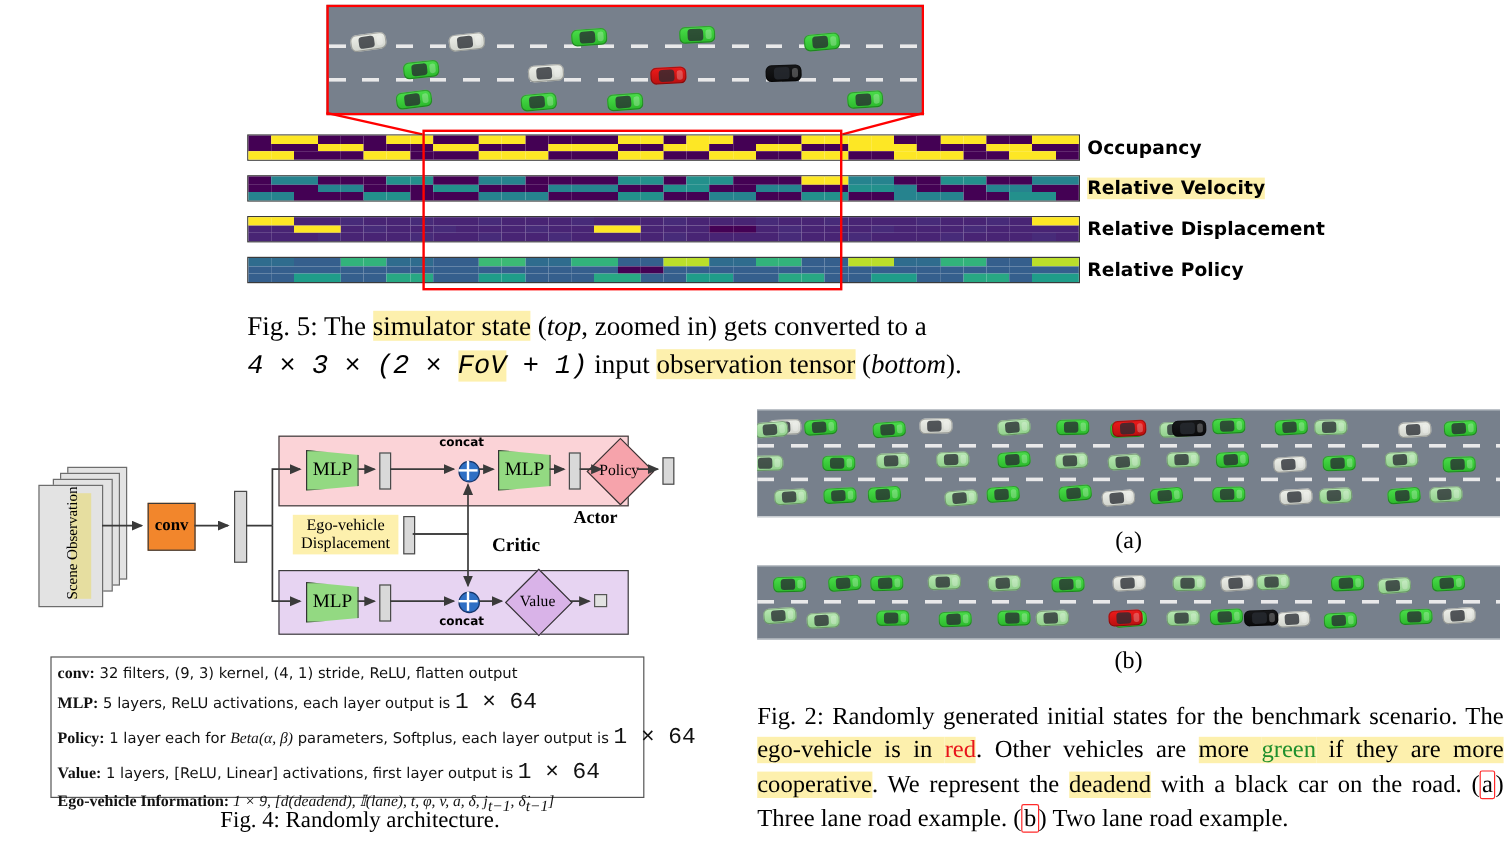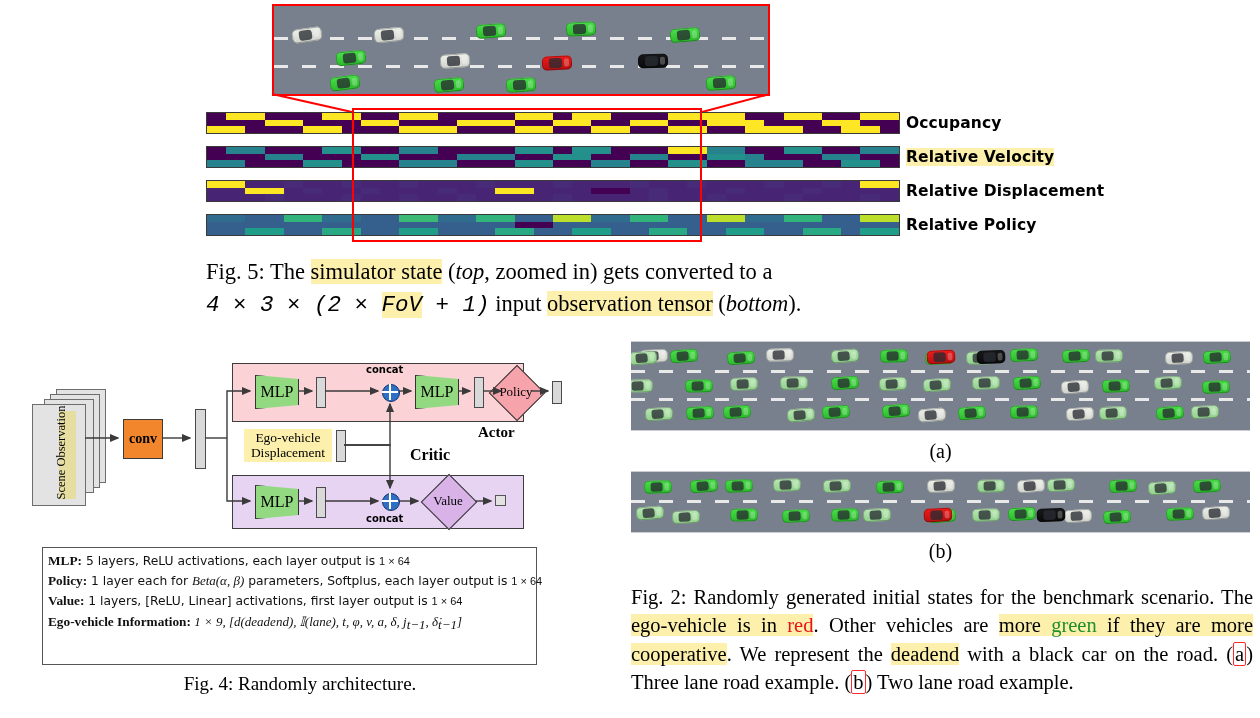--- a/index.html
+++ b/index.html
@@ -75,21 +75,21 @@
   .concat-lbl{position:absolute;font-family:"DejaVu Sans",sans-serif;font-weight:700;font-size:10px;}
 
   
   #spec-box{left:42px;top:547px;width:495px;height:118px;
         border:1.1px solid #555;box-sizing:border-box;background:#fff;
         padding:3px 5px 2px 5px;}
   .spec-line{font-family:"DejaVu Sans",sans-serif;font-size:12.3px;line-height:1.52;
         white-space:nowrap;color:#111;}
   .spec-line b{font-family:"Liberation Serif",serif;font-weight:700;font-size:13.3px;}
   .mth{font-family:"Liberation Serif",serif;font-style:italic;font-size:13px;}
-  .mthn{font-family:Liberation Sans, sans-serif;font-style:normal;font-size:11px;margin-top:24px;}
+  .mthn{font-family:Liberation Mono, monospace;font-style:normal;font-size:19px;margin-top:24px;}
   sub{font-size:.68em;}
   #fig4-caption{left:60px;top:672px;width:480px;text-align:center;font-size:19px;}
 
   
   #fig2a{left:631px;top:341px;width:619px;height:88px;background:#77808c;
         border-top:1px solid #c9cdd2;border-bottom:1px solid #c9cdd2;overflow:hidden;}
   #fig2b{left:631px;top:471px;width:619px;height:60px;background:#77808c;
         border-top:1px solid #c9cdd2;border-bottom:1px solid #c9cdd2;overflow:hidden;}
   .subcap{position:absolute;width:619px;left:631px;text-align:center;font-size:20px;
         font-family:"Liberation Serif",serif;}
@@ -947,20 +947,21 @@
       <line x1="307" y1="165" x2="360" y2="165" marker-end="url(#ah)"></line>
       <line x1="381" y1="165" x2="400" y2="165" marker-end="url(#ah)"></line>
       <line x1="457" y1="165" x2="473" y2="165" marker-end="url(#ah)"></line>
       <path d="M326,109 L372,109 L372,68" marker-end="url(#ah)"></path>
       <path d="M326,109 L372,109 L372,152" marker-end="url(#ah)"></path>
     </g>
   </svg>
 </div>
 
 <div class="abs" id="spec-box">
+  <div class="spec-line"><b>conv:</b><span> 32 filters, (9, 3) kernel, (4, 1) stride, ReLU, flatten output</span></div>
   <div class="spec-line"><b>MLP:</b><span> 5 layers, ReLU activations, each layer output is </span><span class="mthn">1 × 64</span></div>
   <div class="spec-line"><b>Policy:</b><span> 1 layer each for </span><span class="mth">Beta(α, β)</span><span> parameters, Softplus, each layer output is </span><span class="mthn">1 × 64</span></div>
   <div class="spec-line"><b>Value:</b><span> 1 layers, [ReLU, Linear] activations, first layer output is </span><span class="mthn">1 × 64</span></div>
   <div class="spec-line"><b>Ego-vehicle Information:</b><span class="mth"> 1 × 9, [d(deadend), 𝕀(lane), t, φ, v, a, δ, j</span><sub class="mth">t−1</sub><span class="mth">, δ̇</span><sub class="mth">t−1</sub><span class="mth">]</span></div>
 </div>
 
 <div class="abs caption" id="fig4-caption">Fig. 4: Randomly architecture.</div>
 
 <div class="abs" id="fig2a">
   <div class="lane-dash abs" style="left:0;right:0;top:28px;"></div>

